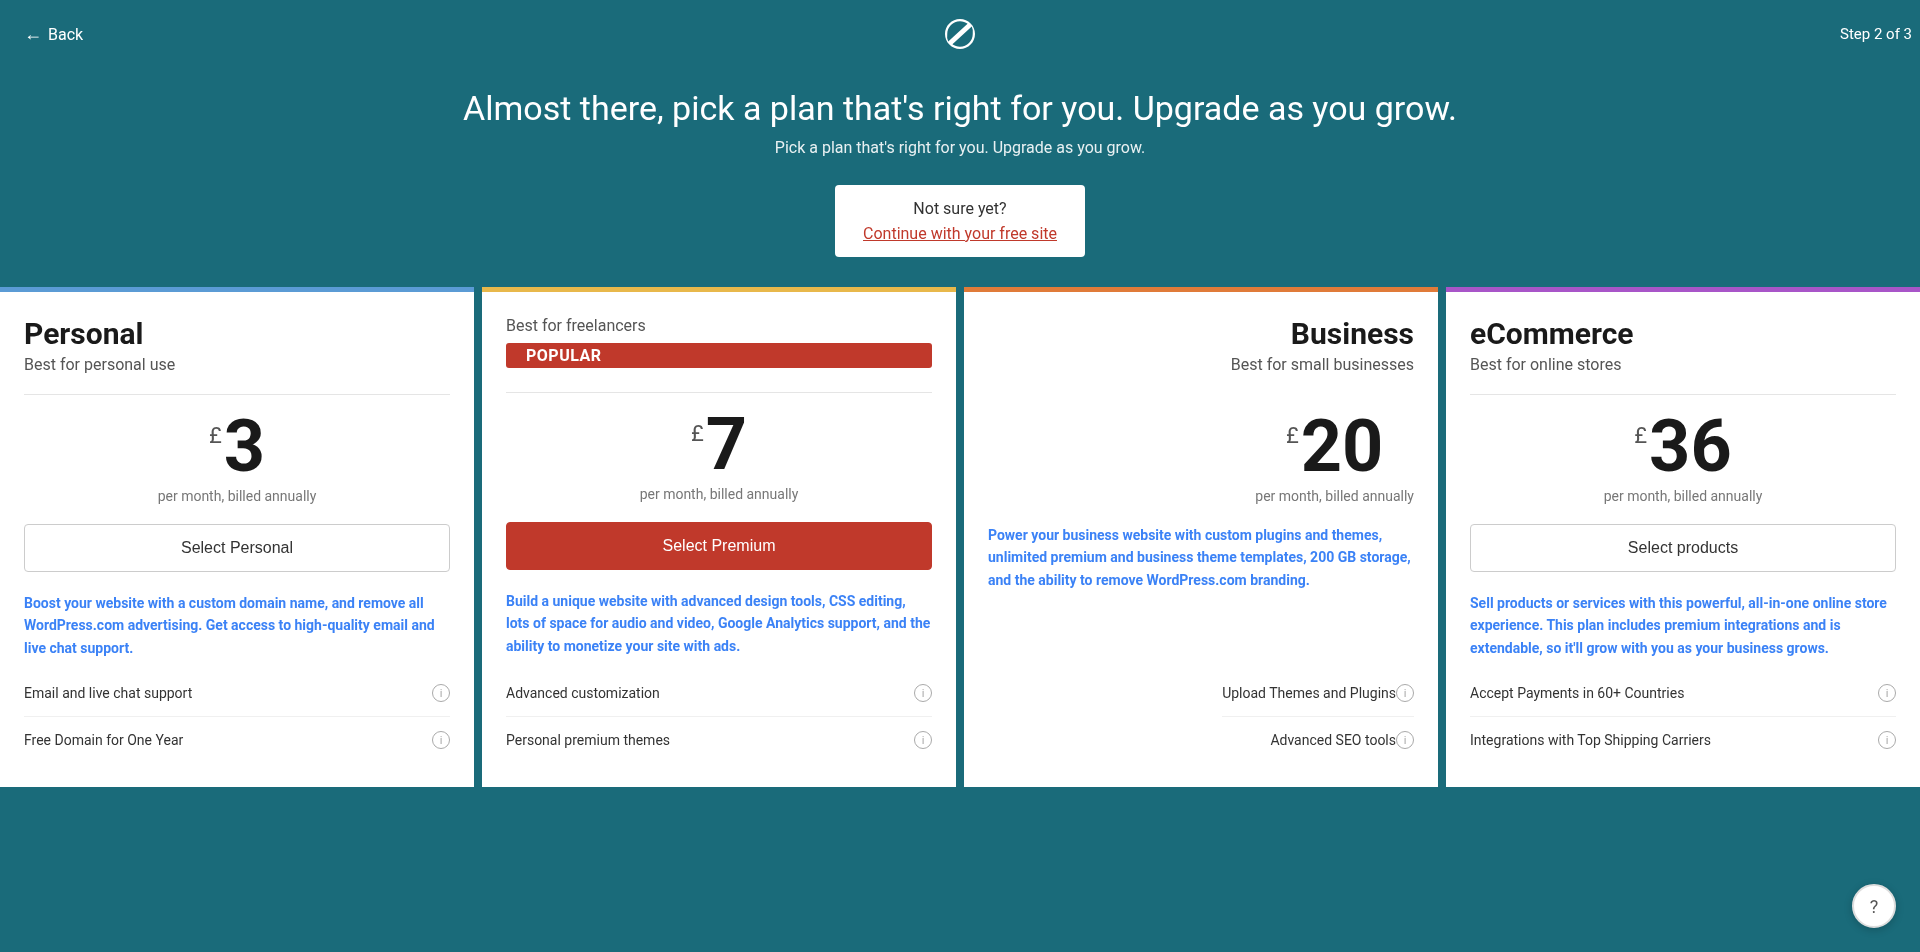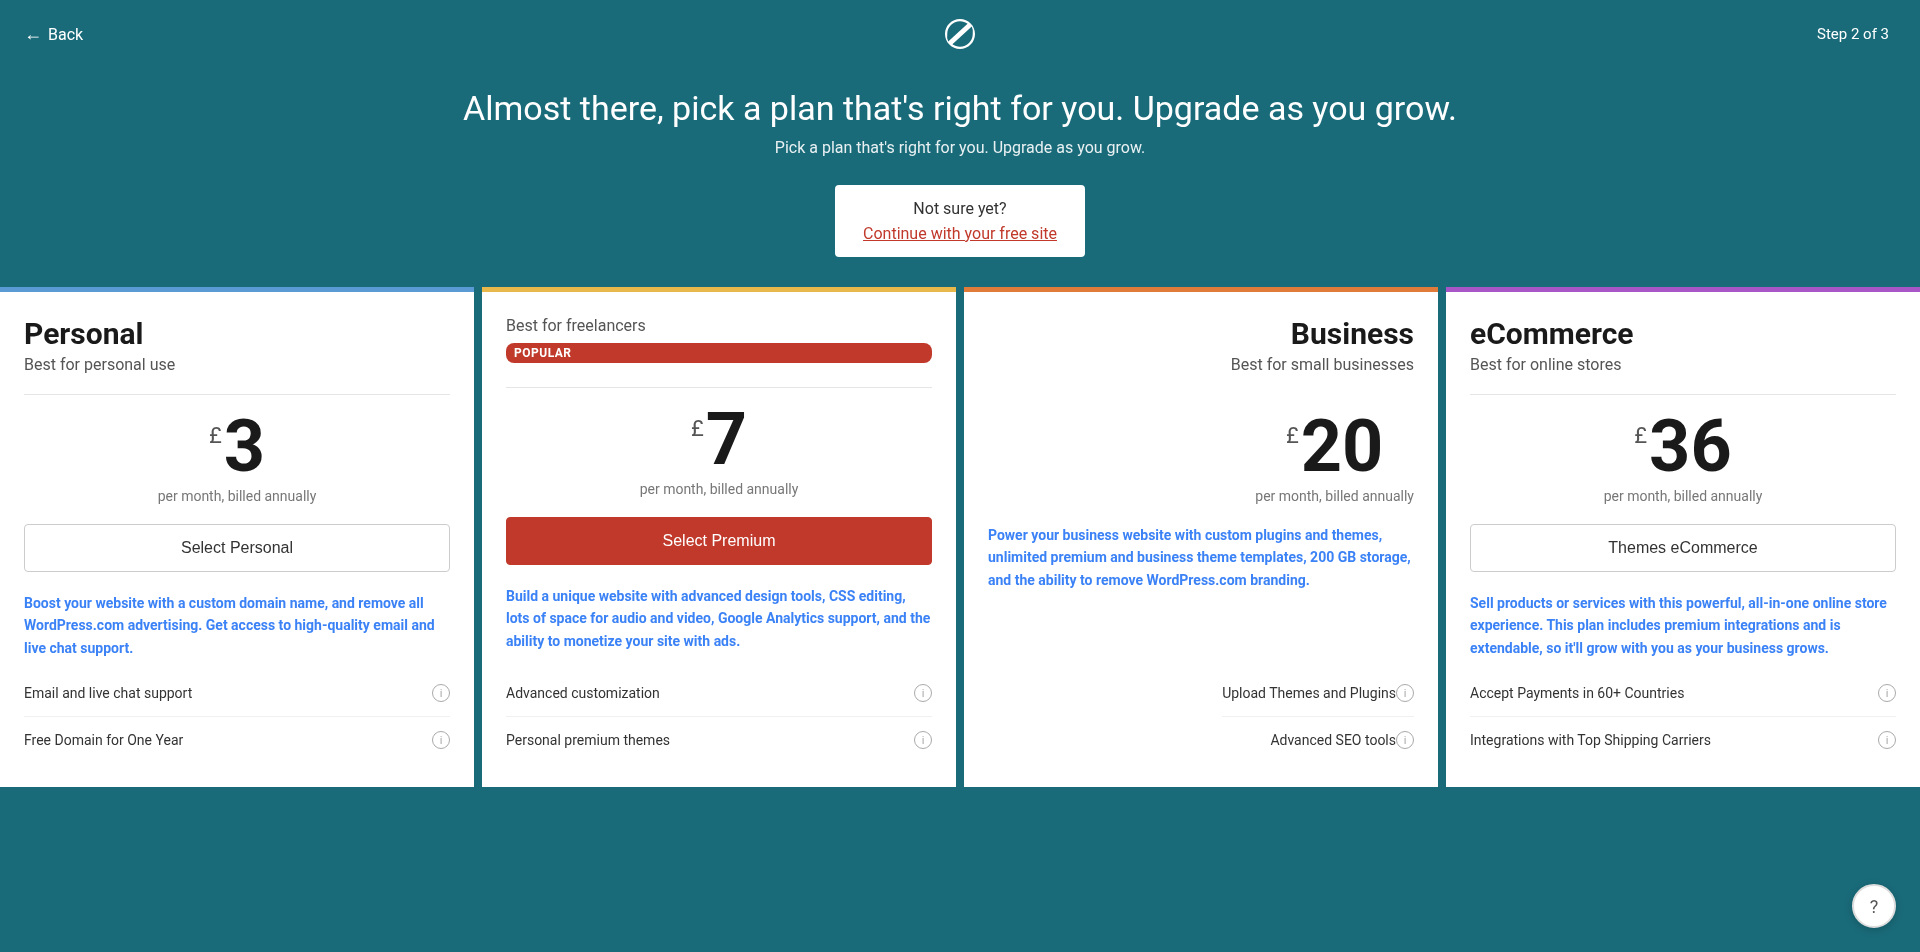--- a/index.html
+++ b/index.html
@@ -38,21 +38,21 @@
     }
 
     .wp-logo {
       width: 36px;
       height: 36px;
       fill: white;
     }
 
     .step-indicator {
       position: absolute;
-      right: 31px;
+      right: 8px;
       color: white;
       font-size: 15px;
     }
 
     
     .hero {
       text-align: center;
       padding: 20px 24px 30px;
       color: white;
     }
@@ -121,24 +121,24 @@
     .plan-tagline {
       font-size: 16px;
       color: #555;
       margin-bottom: 8px;
     }
 
     .popular-badge {
       display: inline-block;
       background: #c0392b;
       color: white;
-      font-size: 12px;
+      font-size: 16px;
       font-weight: 700;
-      padding: 3px 8px;
-      border-radius: 8px;
+      padding: 3px 20px;
+      border-radius: 3px;
       margin-bottom: 12px;
       letter-spacing: 0.5px;
     }
 
     .plan-divider {
       border: none;
       border-top: 1px solid #e5e5e5;
       margin: 12px 0 20px;
     }
 
@@ -358,21 +358,21 @@
     <div class="plan-tagline">Best for online stores</div>
 
     <hr class="plan-divider">
     <div class="price-area">
       <div class="price-display">
         <span class="currency-symbol">£</span>
         <span class="price-number">36</span>
       </div>
       <div class="billing-period">per month, billed annually</div>
     </div>
-    <button class="select-btn">Themes eCommerce</button>
+    <button class="select-btn">Select products</button>
     <div class="plan-description">Sell products or services with this powerful, all-in-one online store experience. This plan includes premium integrations and is extendable, so it'll grow with you as your business grows.</div>
 
     <div class="feature-row">
       <span>Accept Payments in 60+ Countries</span>
       <div class="info-icon">i</div>
     </div>
 
     <div class="feature-row">
       <span>Integrations with Top Shipping Carriers</span>
       <div class="info-icon">i</div>

